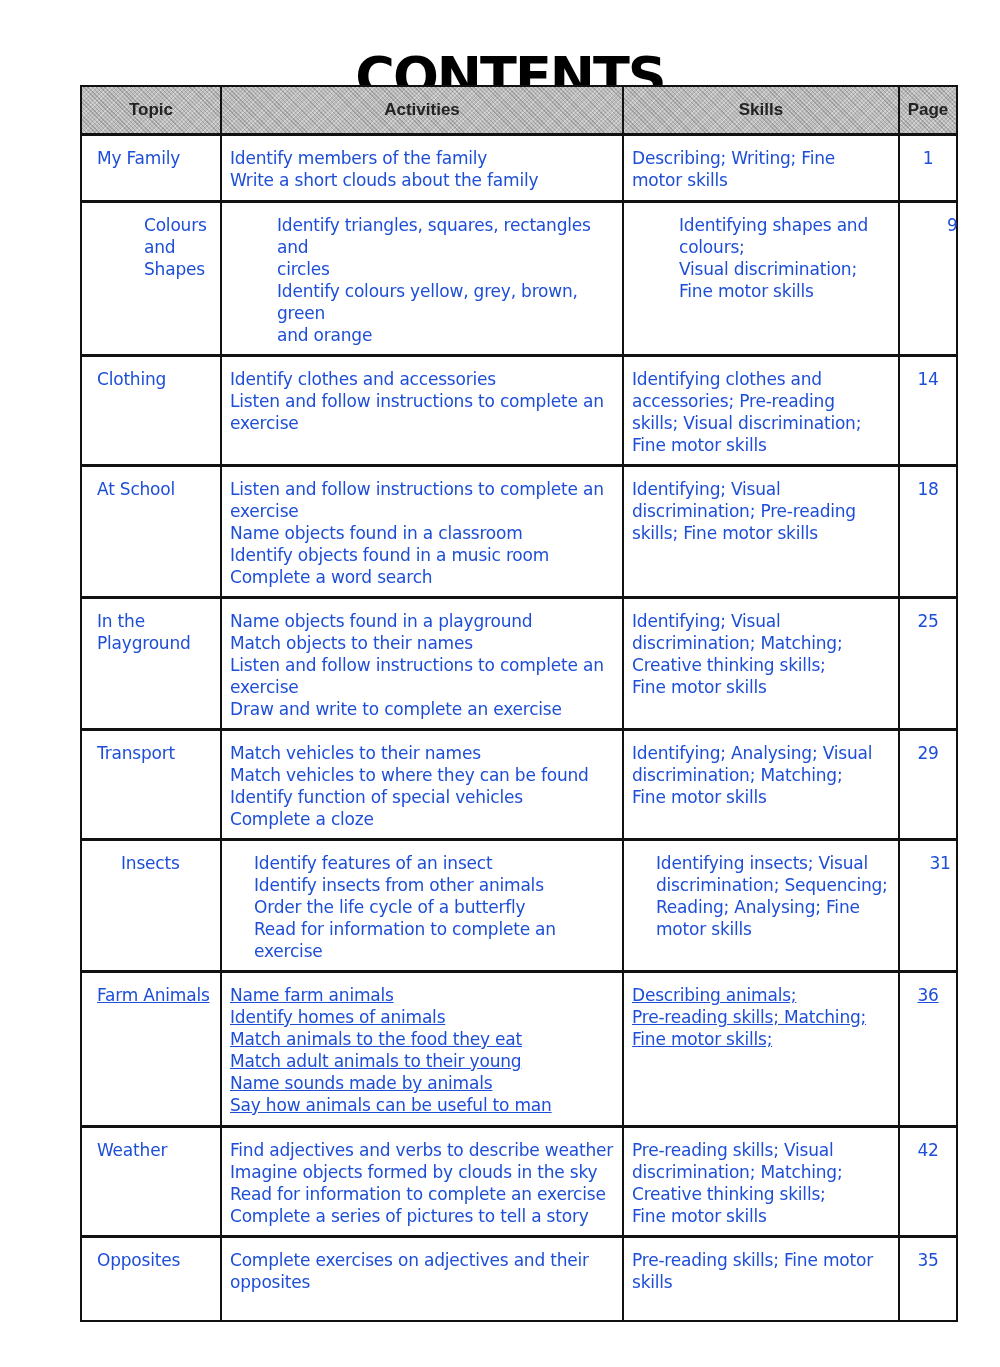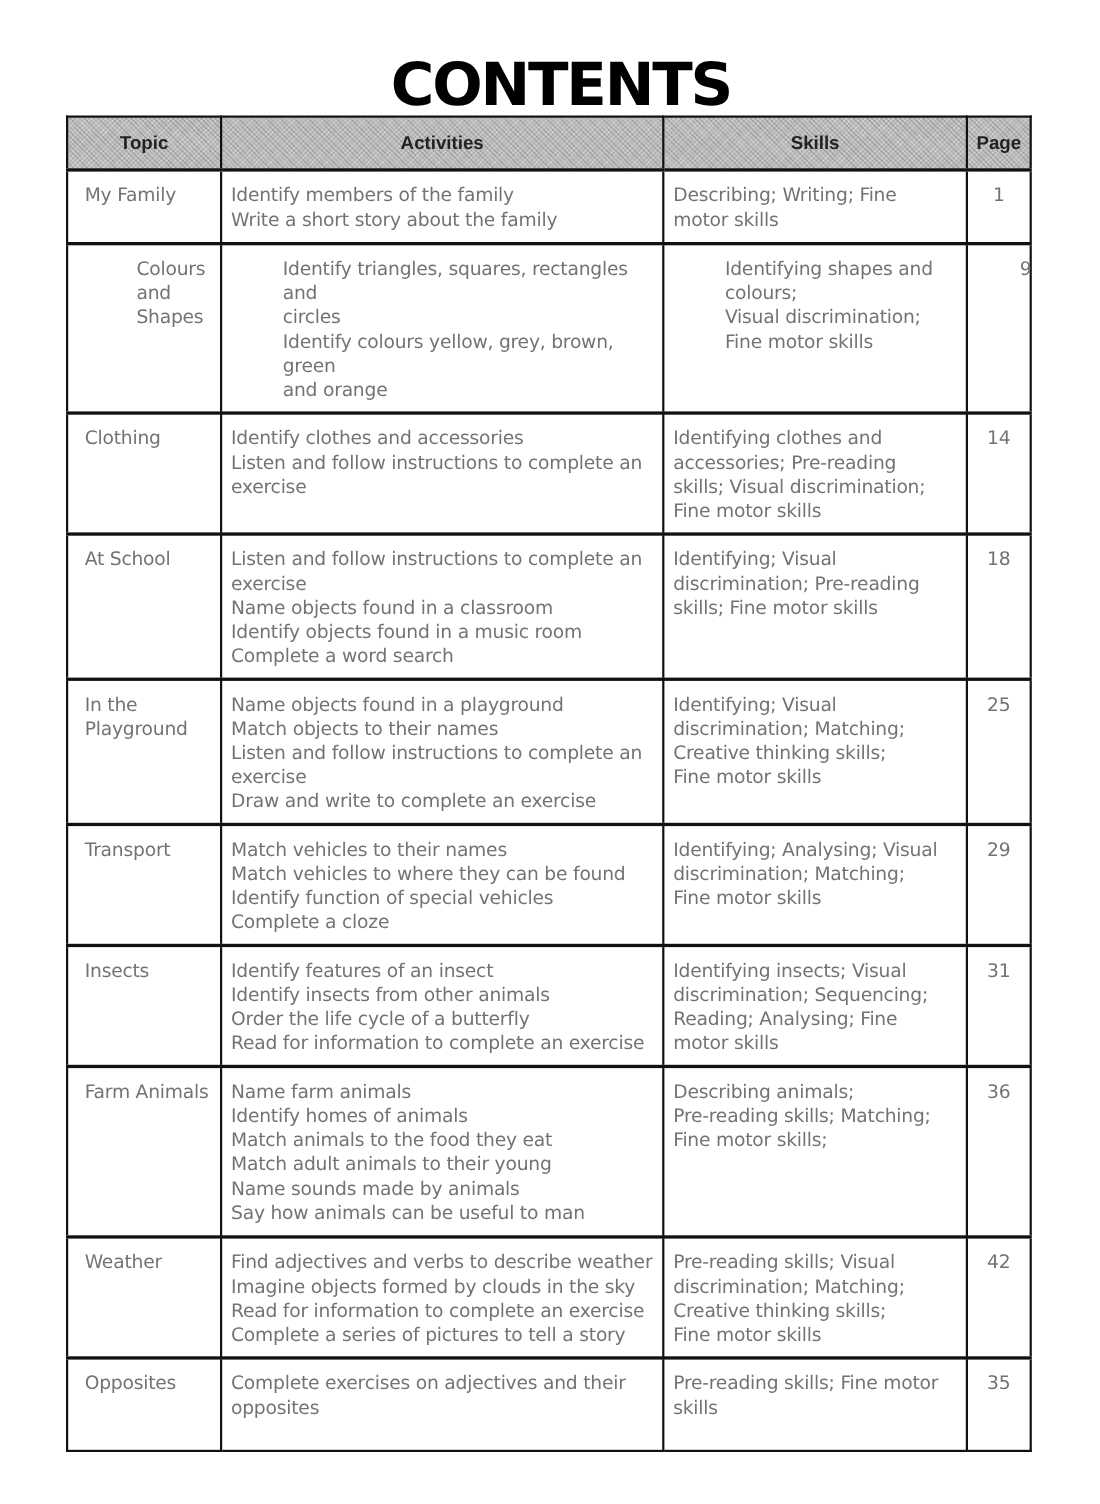--- a/index.html
+++ b/index.html
@@ -23,26 +23,25 @@
     text-align: center;
     font-family: "DejaVu Sans", sans-serif;
     font-weight: bold;
     font-size: 54px;
     letter-spacing: -2px;
     line-height: 62px;
     color: #000;
   }
   table.contents {
     position: absolute;
-    left: 60px;
+    left: 80px;
     top: 85px;
     width: 876px;
     border-collapse: collapse;
     table-layout: fixed;
-    margin-top: 20px;
   }
   table.contents col.c-topic { width: 140px; }
   table.contents col.c-act { width: 402px; }
   table.contents col.c-skills { width: 276px; }
   table.contents col.c-page { width: 58px; }
   table.contents th, table.contents td {
     border: 2px solid #111;
     vertical-align: top;
     padding: 0;
   }
@@ -57,43 +56,43 @@
     background-color: #bdbdbd;
     background-image:
       repeating-linear-gradient(45deg, rgba(0,0,0,0.18) 0 1px, transparent 1px 3px),
       repeating-linear-gradient(-45deg, rgba(255,255,255,0.35) 0 1px, transparent 1px 3px);
     border-bottom: 3px solid #111;
   }
   table.contents td {
     font-size: 17px;
     line-height: 22px;
     letter-spacing: -0.2px;
-    color: #737373;
+    color: #1d4ed8;
   }
   table.contents td .cell {
     padding: 11px 8px 8px 14px;
   }
   table.contents td.topic .cell { padding-left: 15px; padding-right: 4px; }
   table.contents td.act .cell { padding-left: 8px; }
   table.contents td.skills .cell { padding-left: 8px; }
   table.contents td.page .cell {
     text-align: center;
     padding-left: 0;
     padding-right: 0;
   }
   table.contents tbody tr { border-top: 3px solid #111; }
   .line { display: block; }
   tr.r1 td { height: 64px; }
   tr.r2 td { height: 105px; padding-left: 47px; }
   tr.r3 td { height: 106px; }
   tr.r4 td { height: 129px; }
   tr.r5 td { height: 126px; }
   tr.r6 td { height: 107px; }
-  tr.r7 td { height: 106px; }
-  tr.r8 td { height: 152px; }
+  tr.r7 td { height: 106px; padding-left: 24px; }
+  tr.r8 td { height: 152px; text-decoration: underline; }
   tr.r9 td { height: 105px; }
   tr.r10 td { height: 82px; }
   tr.vocab td { height: 42px; vertical-align: middle; }
   tr.vocab td .cell { padding-top: 4px; padding-bottom: 4px; }
   tr.vocab td.page .cell { padding-top: 12px; }
 </style>
 </head>
 <body>
 
 <h1 class="title">CONTENTS</h1>
@@ -116,21 +115,21 @@
   <tbody id="rows">
     <tr class="r1">
         <td class="topic">
           <div class="cell">
             <span class="line">My Family</span>
           </div>
         </td>
         <td class="act">
           <div class="cell">
             <span class="line">Identify members of the family</span>
-            <span class="line">Write a short story about the family</span>
+            <span class="line">Write a short clouds about the family</span>
           </div>
         </td>
         <td class="skills">
           <div class="cell">
             <span class="line">Describing; Writing; Fine</span>
             <span class="line">motor skills</span>
           </div>
         </td>
         <td class="page">
           <div class="cell"><span>1</span></div>

